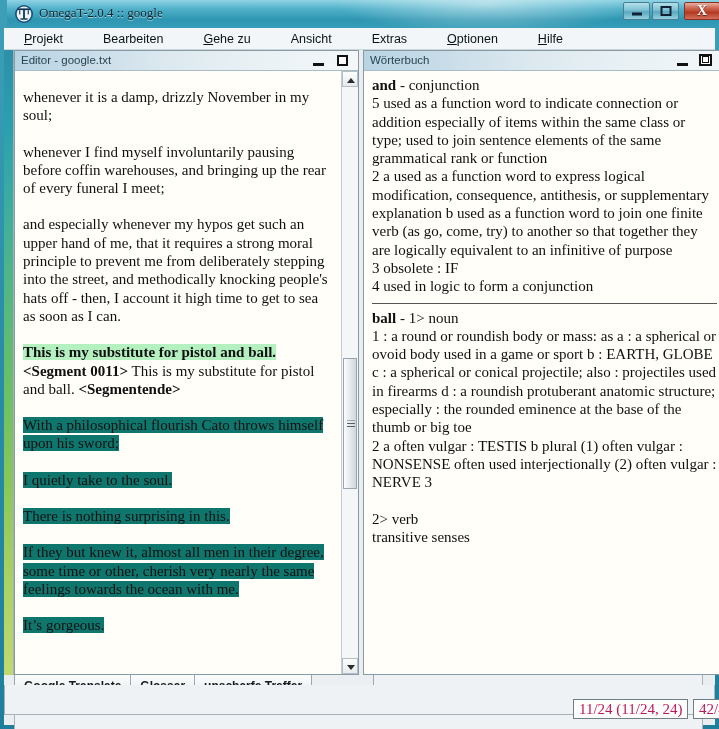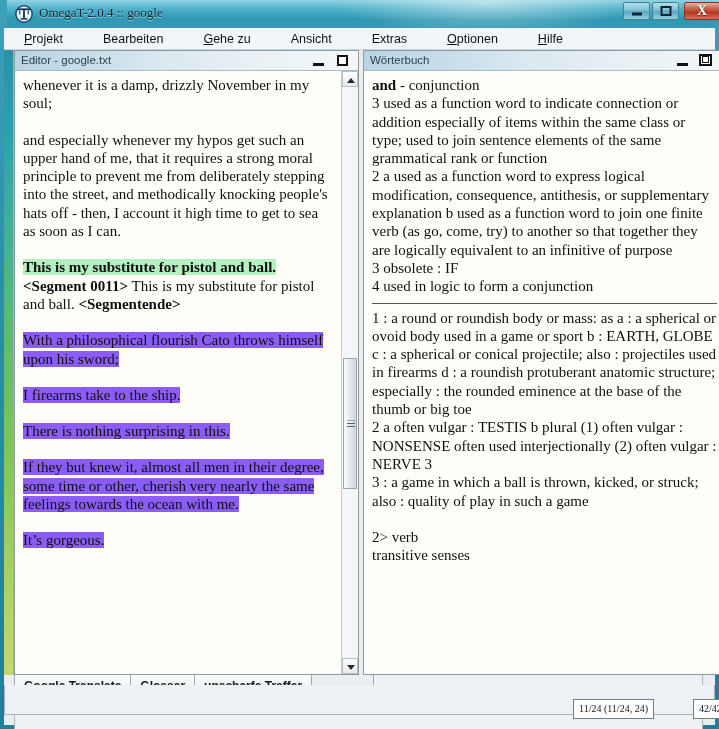--- a/index.html
+++ b/index.html
@@ -128,23 +128,23 @@
   .doc {
     position: absolute; left: 0; top: 0; right: 17px; bottom: 0;
     padding: 5px 8px 0 8px;
     overflow: hidden;
     font-family: "Liberation Serif", serif;
     font-size: 15px;
     line-height: 18.3px;
     color: #101010;
     background: #fffef8;
   }
-  .doc p { margin: 0 0 18px 0; }
+  .doc p { margin: 12px 0 18px 0; }
   .seg-active  { background: #b4f0c0; font-weight: bold; }
-  .seg-target  { background: #8b5cf6; }
+  .seg-target  { background: #0f766e; }
   .seg-markup  { font-weight: bold; }
 
   
   .vscroll {
     position: absolute; right: 0; top: 0; bottom: 0; width: 17px;
     background: #f4f6f8; border-left: 1px solid #c2ccd2;
   }
   .vscroll .arrow {
     position: absolute; left: 0; width: 16px; height: 16px;
     background: linear-gradient(180deg,#fdfdfd,#e7ebee);
@@ -190,21 +190,21 @@
   }
   #tabbar-right-fill {
     position: absolute; left: 370px; top: 625px; width: 329px; height: 22px;
     background: #eff2f4; border: 1px solid #a6b3ba; border-left: none; border-top: none;
   }
 
   
   .statusbox {
     position: absolute; top: 699px;
     border: 1px solid #6f7f88; background: #fdfdfb;
-    font-family: "Liberation Serif", serif; font-size: 10px; color: #0f172a;
+    font-family: "Liberation Serif", serif; font-size: 15px; color: #be185d;
     padding: 2px 5px; line-height: 14px; white-space: nowrap;
   }
   #status-segment { left: 573px; }
   #status-count   { left: 673px; margin-left: 20px; }
   #statusbar-bg {
     position: absolute; left: 4px; top: 685px; width: 711px; height: 30px;
     background: #eff2f4; border: 1px solid #a6b3ba; border-top: none;
   }
 </style>
 </head>
@@ -261,24 +261,25 @@
           <span class="dash"></span>
         </div>
         <div class="pbtn" style="right:8px;">
           <span class="sq"></span>
         </div>
       </div>
 
       <div class="panel-body">
         <div class="doc" id="editor-doc">
             <p><span>whenever it is a damp, drizzly November in my soul;</span></p>
+            <p><span>whenever I find myself involuntarily pausing before coffin warehouses, and bringing up the rear of every funeral I meet;</span></p>
             <p><span>and especially whenever my hypos get such an upper hand of me, that it requires a strong moral principle to prevent me from deliberately stepping into the street, and methodically knocking people's hats off - then, I account it high time to get to sea as soon as I can.</span></p>
             <p><span class="seg-active">This is my substitute for pistol and ball.</span><br><span class="seg-markup">&lt;Segment 0011&gt;</span><span> This is my substitute for pistol and ball. </span><span class="seg-markup">&lt;Segmentende&gt;</span></p>
             <p><span class="seg-target">With a philosophical flourish Cato throws himself upon his sword;</span></p>
-            <p><span class="seg-target">I firearms take to the ship.</span></p>
+            <p><span class="seg-target">I quietly take to the soul.</span></p>
             <p><span class="seg-target">There is nothing surprising in this.</span></p>
             <p><span class="seg-target">If they but knew it, almost all men in their degree, some time or other, cherish very nearly the same feelings towards the ocean with me.</span></p>
             <p><span class="seg-target">It’s gorgeous.</span></p>
           </div>
 
         <div class="vscroll">
           <div class="arrow up">
               <i></i>
             </div>
           <div class="thumb" style="top:287px; height:131px;">
@@ -302,28 +303,28 @@
           <span class="dock"></span>
         </div>
         <div class="pbtn" style="right:7px;">
           <span class="sq"></span>
         </div>
       </div>
 
       <div class="panel-body">
         <div class="doc" id="dict-doc">
             <div><b>and</b> - conjunction</div>
-            <div>3 used as a function word to indicate connection or addition especially of items within the same class or type; used to join sentence elements of the same grammatical rank or function</div>
+            <div>5 used as a function word to indicate connection or addition especially of items within the same class or type; used to join sentence elements of the same grammatical rank or function</div>
             <div>2 a used as a function word to express logical modification, consequence, antithesis, or supplementary explanation b used as a function word to join one finite verb (as go, come, try) to another so that together they are logically equivalent to an infinitive of purpose</div>
             <div>3 obsolete : IF</div>
             <div>4 used in logic to form a conjunction</div>
             <div style="border-top: 1px solid rgb(85, 85, 85); margin: 7px 0px 5px;"></div>
+            <div><b>ball</b> - 1&gt; noun</div>
             <div>1 : a round or roundish body or mass: as a : a spherical or ovoid body used in a game or sport b : EARTH, GLOBE c : a spherical or conical projectile; also : projectiles used in firearms d : a roundish protuberant anatomic structure; especially : the rounded eminence at the base of the thumb or big toe</div>
             <div>2 a often vulgar : TESTIS b plural (1) often vulgar : NONSENSE often used interjectionally (2) often vulgar : NERVE 3</div>
-            <div>3 : a game in which a ball is thrown, kicked, or struck; also : quality of play in such a game</div>
             <div style="height: 18px;"></div>
             <div>2&gt; verb</div>
             <div>transitive senses</div>
           </div>
 
         <div class="vscroll">
           <div class="arrow up">
               <i></i>
             </div>
           <div class="thumb" style="top:17px; height:290px;">

